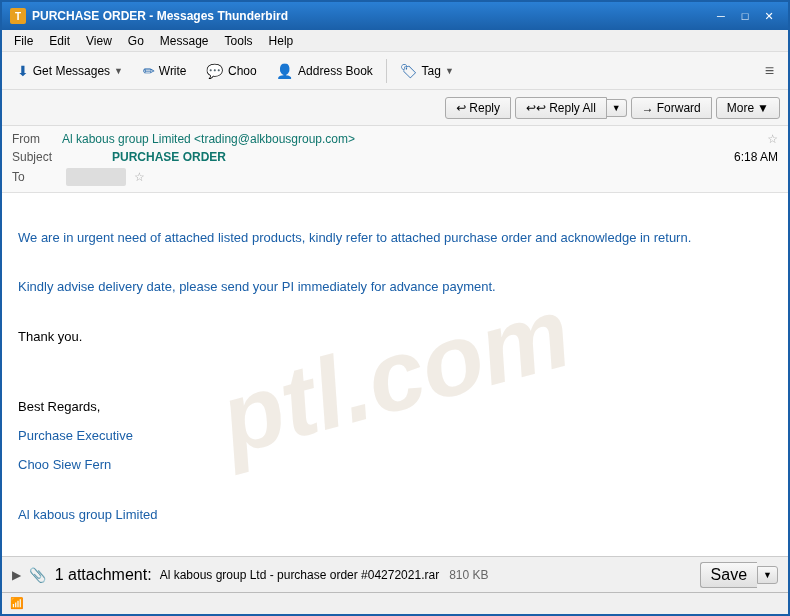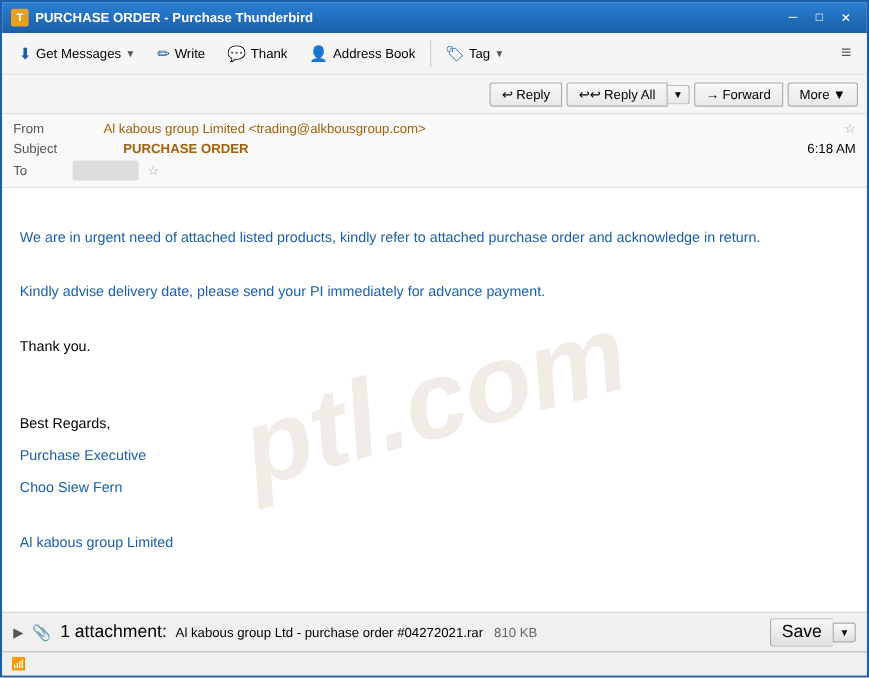--- a/index.html
+++ b/index.html
@@ -170,30 +170,29 @@
       background: #f9f9f9;
       padding: 4px 10px;
       border-bottom: 1px solid #e0e0e0;
       flex-shrink: 0;
     }
     .email-header-row {
       display: flex;
       align-items: center;
       padding: 2px 0;
       font-size: 12px;
-      gap: 32px;
     }
     .email-header-label {
       color: #555;
       width: 50px;
       flex-shrink: 0;
     }
     .email-header-value {
       flex: 1;
-      color: #a16207;
+      color: #0f766e;
     }
     .email-header-value.bold { font-weight: bold; padding-left: 46px; }
     .star-icon { color: #aaa; cursor: pointer; margin-left: 4px; }
     .email-time { color: #000000; font-size: 12px; }
     .subject-row {
       display: flex;
       align-items: center;
       justify-content: space-between;
     }
     .to-field {
@@ -303,42 +302,51 @@
   </style>
 </head>
 <body>
 
 <div class="window">
 
   <div class="title-bar">
     <div class="title-bar-icon">
       <span>T</span>
     </div>
-    <span class="title-bar-text">PURCHASE ORDER - Purchase Thunderbird</span>
+    <span class="title-bar-text">PURCHASE ORDER - Messages Thunderbird</span>
     <div class="title-bar-controls">
       <button class="title-btn">─</button>
       <button class="title-btn">□</button>
       <button class="title-btn close">✕</button>
     </div>
   </div>
 
+  <div class="menu-bar">
+    <span class="menu-item">File</span>
+    <span class="menu-item">Edit</span>
+    <span class="menu-item">View</span>
+    <span class="menu-item">Go</span>
+    <span class="menu-item">Message</span>
+    <span class="menu-item">Tools</span>
+    <span class="menu-item">Help</span>
+  </div>
 
   <div class="toolbar">
     <button class="toolbar-btn">
       <span class="toolbar-btn-icon">⬇</span>
       <span>Get Messages</span>
       <span class="toolbar-dropdown-arrow">▼</span>
     </button>
     <button class="toolbar-btn">
       <span class="toolbar-btn-icon">✏</span>
       <span>Write</span>
     </button>
     <button class="toolbar-btn">
       <span class="toolbar-btn-icon">💬</span>
-      <span>Thank</span>
+      <span>Choo</span>
     </button>
     <button class="toolbar-btn">
       <span class="toolbar-btn-icon">👤</span>
       <span>Address Book</span>
     </button>
     <div class="toolbar-separator"></div>
     <button class="toolbar-btn">
       <span class="toolbar-btn-icon">🏷</span>
       <span>Tag</span>
       <span class="toolbar-dropdown-arrow">▼</span>

